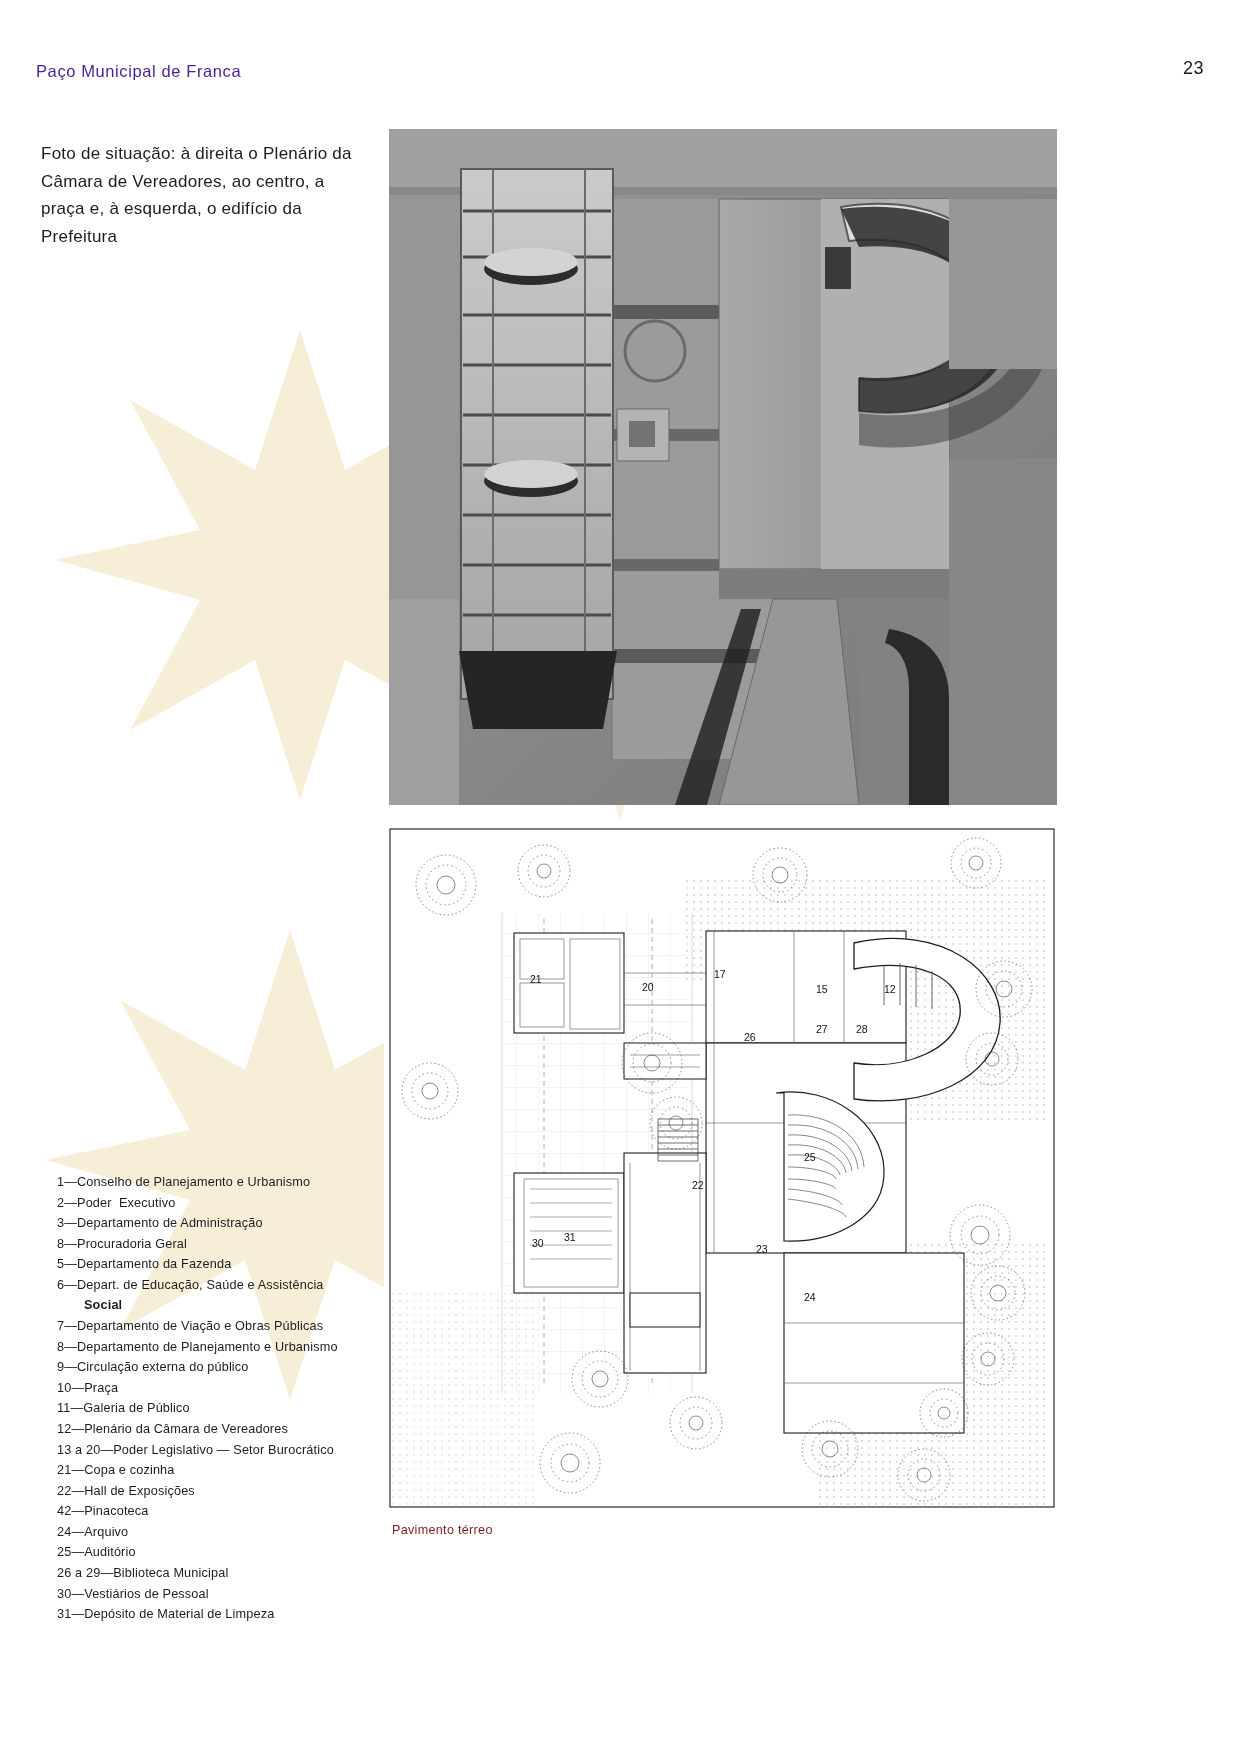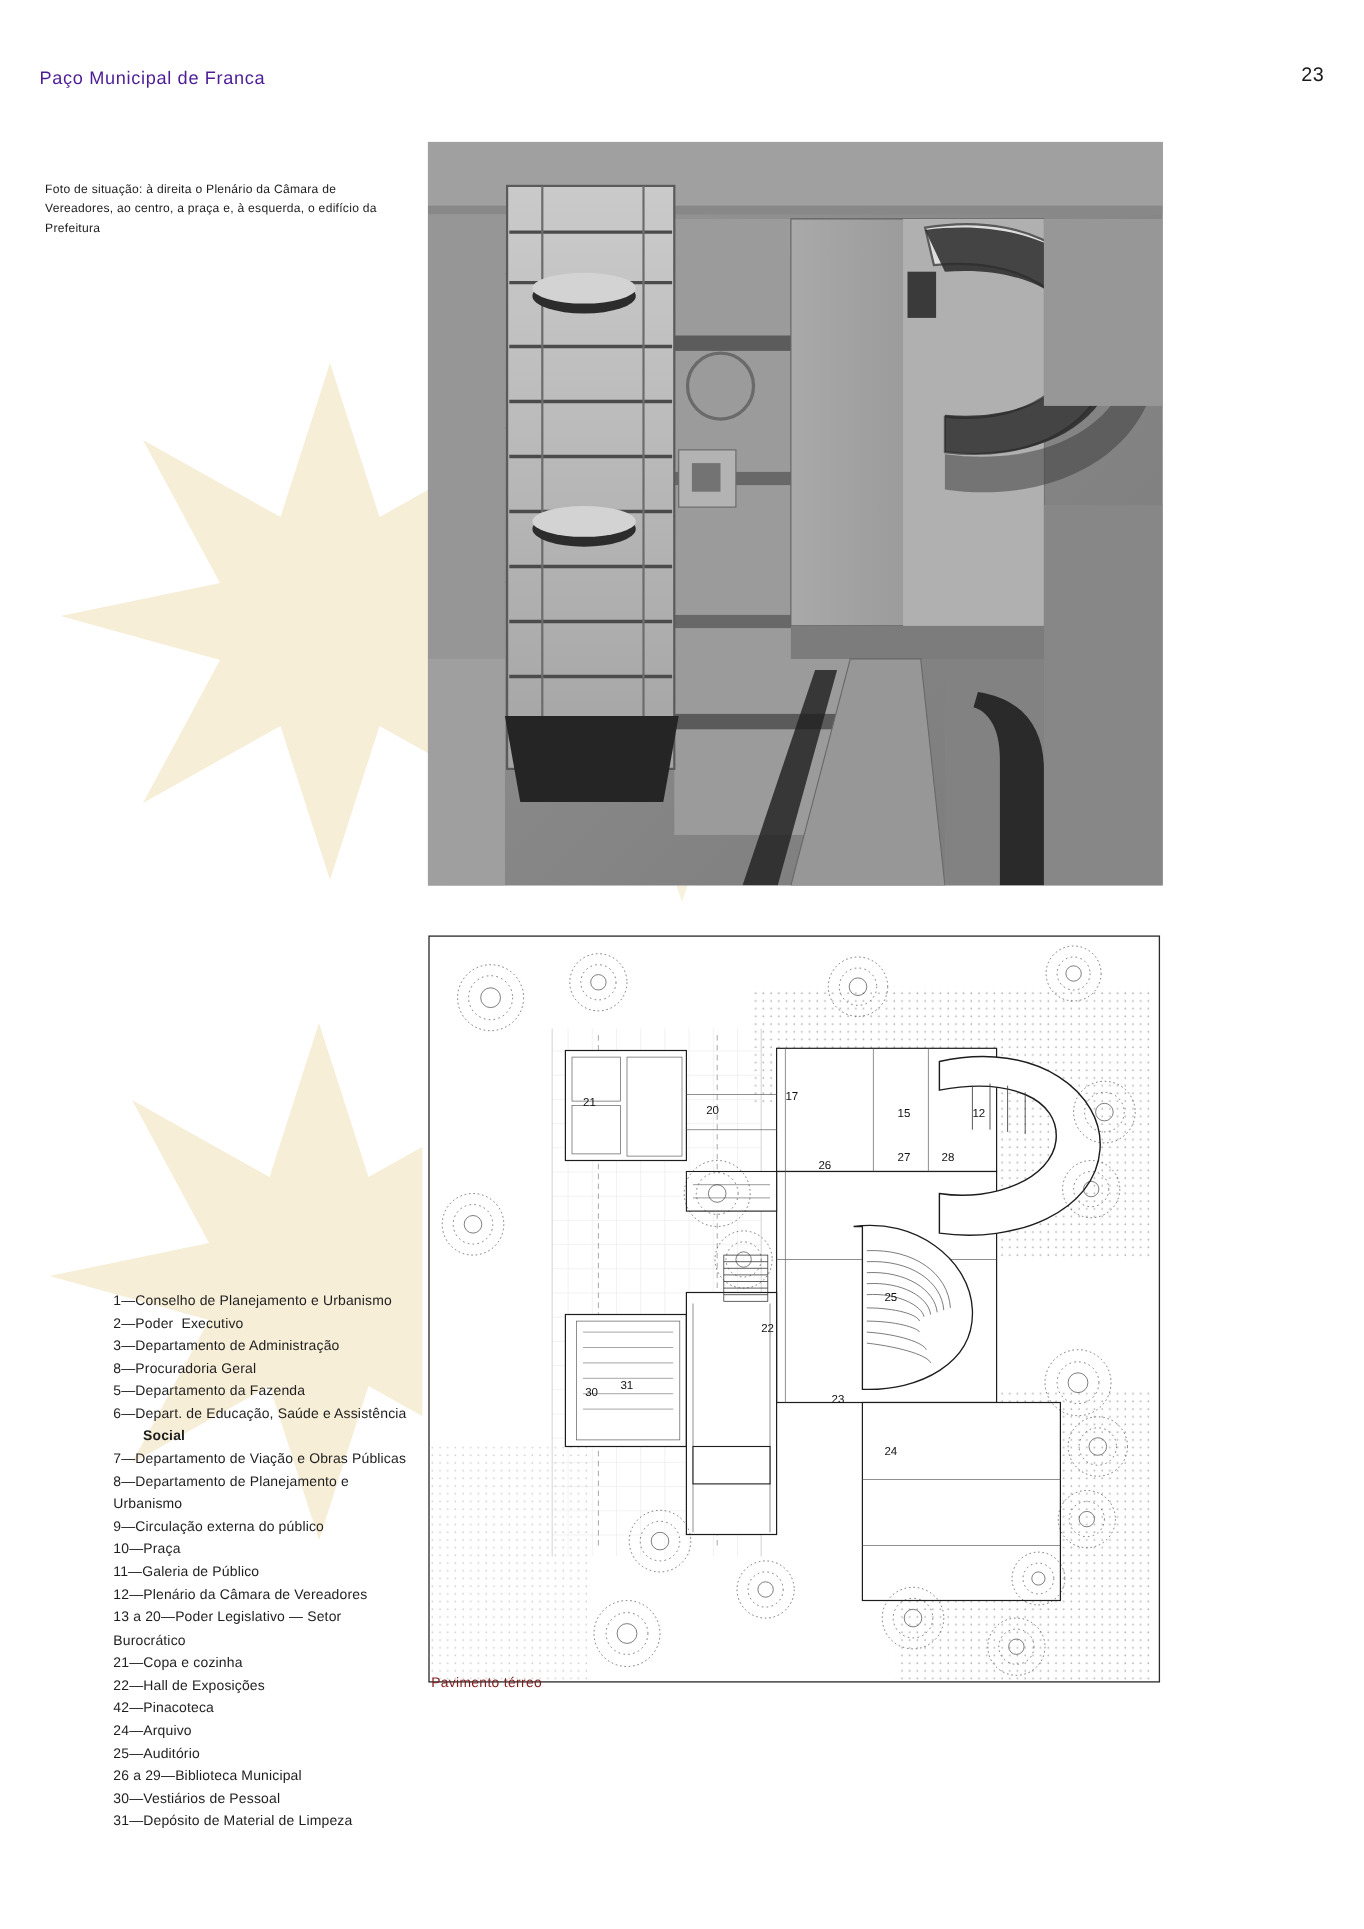--- a/index.html
+++ b/index.html
@@ -44,46 +44,45 @@
     color: #1a1a1a;
     z-index: 3;
   }
 
   
   .photo-caption {
     position: absolute;
     left: 41px;
     top: 140px;
     width: 320px;
-    font-size: 11px;
+    font-size: 17px;
     line-height: 1.62;
     letter-spacing: 0.25px;
     color: #1d1d1d;
     z-index: 3;
-    margin-top: 24px;
   }
 
   
   .photo-frame {
     position: absolute;
     left: 389px;
     top: 129px;
     width: 668px;
     height: 676px;
     overflow: hidden;
     z-index: 2;
     background: #8e8e8e;
   }
   .photo-frame svg { display: block; }
 
   
   .plan-frame {
     position: absolute;
     left: 384px;
-    top: 845px;
+    top: 823px;
     width: 676px;
     height: 690px;
     z-index: 2;
     background: #ffffff;
   }
   .plan-frame svg { display: block; }
 
   .plan-caption {
     position: absolute;
     left: 392px;
@@ -101,21 +100,20 @@
     top: 1172px;
     width: 320px;
     z-index: 3;
   }
   .legend-item {
     font-size: 12.7px;
     line-height: 1.62;
     letter-spacing: 0.15px;
     color: #1d1d1d;
     white-space: pre-wrap;
-    margin-left: 46px;
   }
   .legend-item.indent {
     padding-left: 27px;
     font-weight: bold;
   }
 </style>
 </head>
 <body>
 
 <svg class="watermark" viewBox="0 0 1240 1754">

